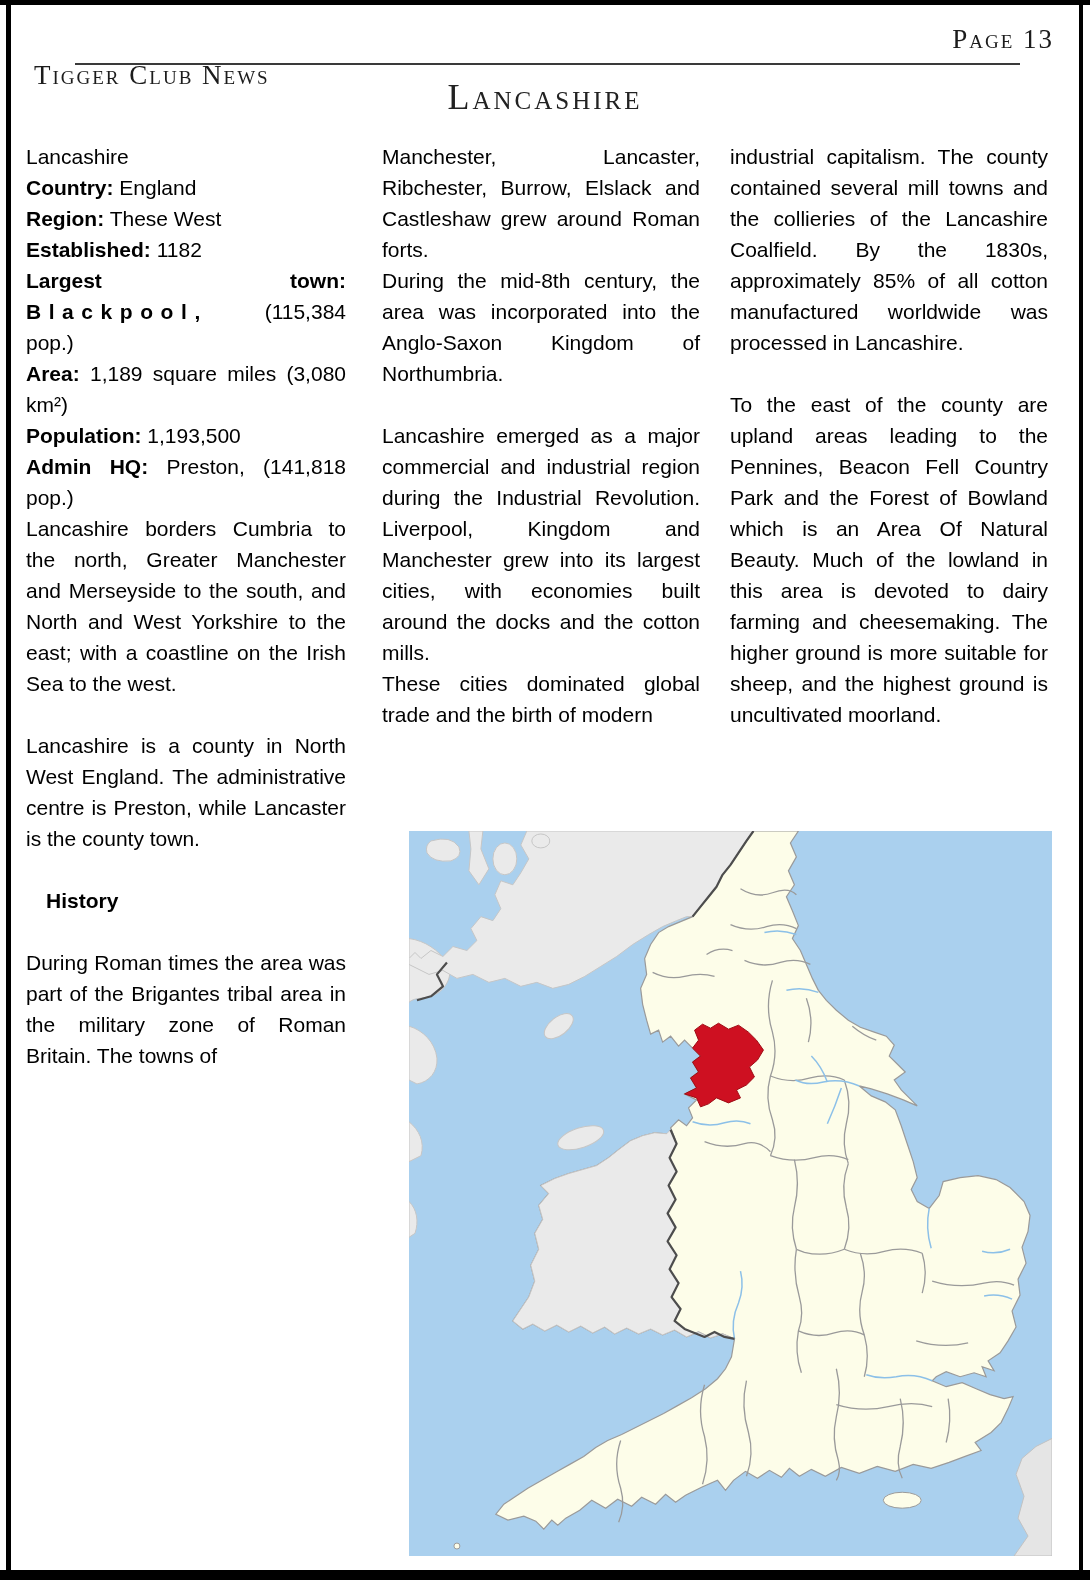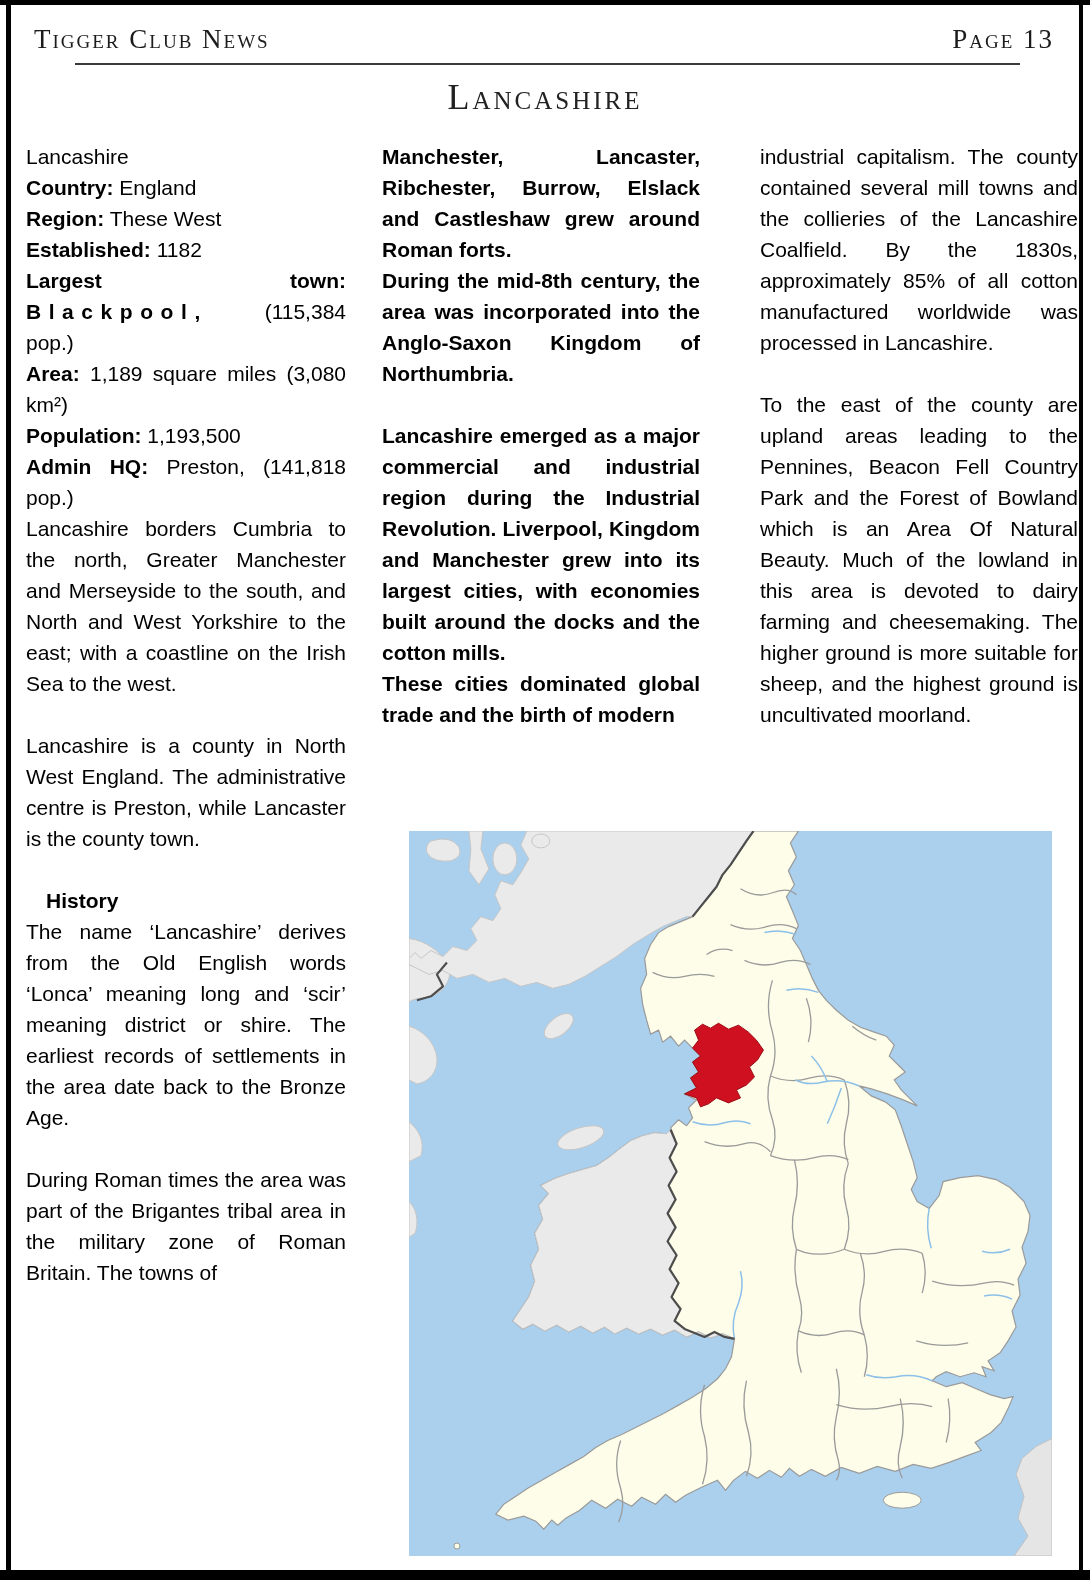--- a/index.html
+++ b/index.html
@@ -7,32 +7,32 @@
         font-family:"Liberation Sans",sans-serif;color:#000;}
   
   .frame-top{position:absolute;left:0;top:0;width:100%;height:5px;background:#000;}
   .frame-bottom{position:absolute;left:0;bottom:0;width:100%;height:10px;background:#000;}
   .frame-left{position:absolute;left:6px;top:5px;bottom:10px;width:5px;background:#000;}
   .frame-right{position:absolute;right:7px;top:5px;bottom:10px;width:4px;background:#000;}
   
   .masthead{position:absolute;left:34px;right:36px;top:24px;height:34px;
             font-family:"Liberation Serif",serif;font-variant:small-caps;
             font-size:27px;letter-spacing:2px;color:#1c1c1c;}
-  .masthead .title{float:left;}
+  .masthead .title{float:left;margin-top:36px;}
   .masthead .pagenum{float:right;}
   .rule{position:absolute;left:75px;top:63px;width:945px;height:0;border-top:2px solid #3a3a3a;}
   .article-title{position:absolute;left:0;top:76px;width:100%;text-align:center;margin:0;
             font-family:"Liberation Serif",serif;font-variant:small-caps;font-weight:400;
             font-size:36px;letter-spacing:3px;color:#222;}
   
   .col{position:absolute;top:141px;font-size:21px;line-height:31px;text-align:justify;
        hyphens:none;-webkit-hyphens:none;}
   .col1{left:26px;width:320px;}
-  .col2{left:382px;width:318px;font-weight:bold;}
-  .col3{left:760px;width:318px;}
+  .col2{left:382px;width:318px;}
+  .col3{left:730px;width:318px;}
   .para{margin:0;}
   .para.spacer{height:31px;}
   .para.heading{font-weight:bold;margin-left:20px;}
   .info-line b{font-weight:bold;}
   .spaced{letter-spacing:.36em;font-weight:bold;}
   
   .map-wrap{position:absolute;left:409px;top:831px;width:643px;height:725px;}
   .map-wrap svg{display:block;width:100%;height:100%;}
 </style>
 </head>
@@ -65,21 +65,20 @@
         <p class="para info-line"><b>Population:</b><span> </span><span>1,193,500</span><span> </span><span></span></p>
         <p class="para info-line"><b>Admin HQ:</b><span> </span><span>Preston, (141,818 pop.)</span><span> </span><span></span></p>
       </div>
     <div>
 
     <p class="para">Lancashire borders Cumbria to the north, Greater Manchester and Merseyside to the south, and North and West Yorkshire to the east; with a coastline on the Irish Sea to the west.</p>
         <p class="para spacer"></p>
         <p class="para">Lancashire is a county in North West England. The administrative centre is Preston, while Lancaster is the county town.</p>
         <p class="para spacer"></p>
         <p class="para heading">History</p>
-        <p class="para">The name ‘Lancashire’ derives from the Old English words ‘Lonca’ meaning long and ‘scir’ meaning district or shire. The earliest records of settlements in the area date back to the Bronze Age.</p>
         <p class="para spacer"></p>
         <p class="para">During Roman times the area was part of the Brigantes tribal area in the military zone of Roman Britain. The towns of</p>
       </div>
   </div>
 
   <div class="col col2">
     <div>
 
     <p class="para">Manchester, Lancaster, Ribchester, Burrow, Elslack and Castleshaw grew around Roman forts.</p>
         <p class="para">During the mid-8th century, the area was incorporated into the Anglo-Saxon Kingdom of Northumbria.</p>

